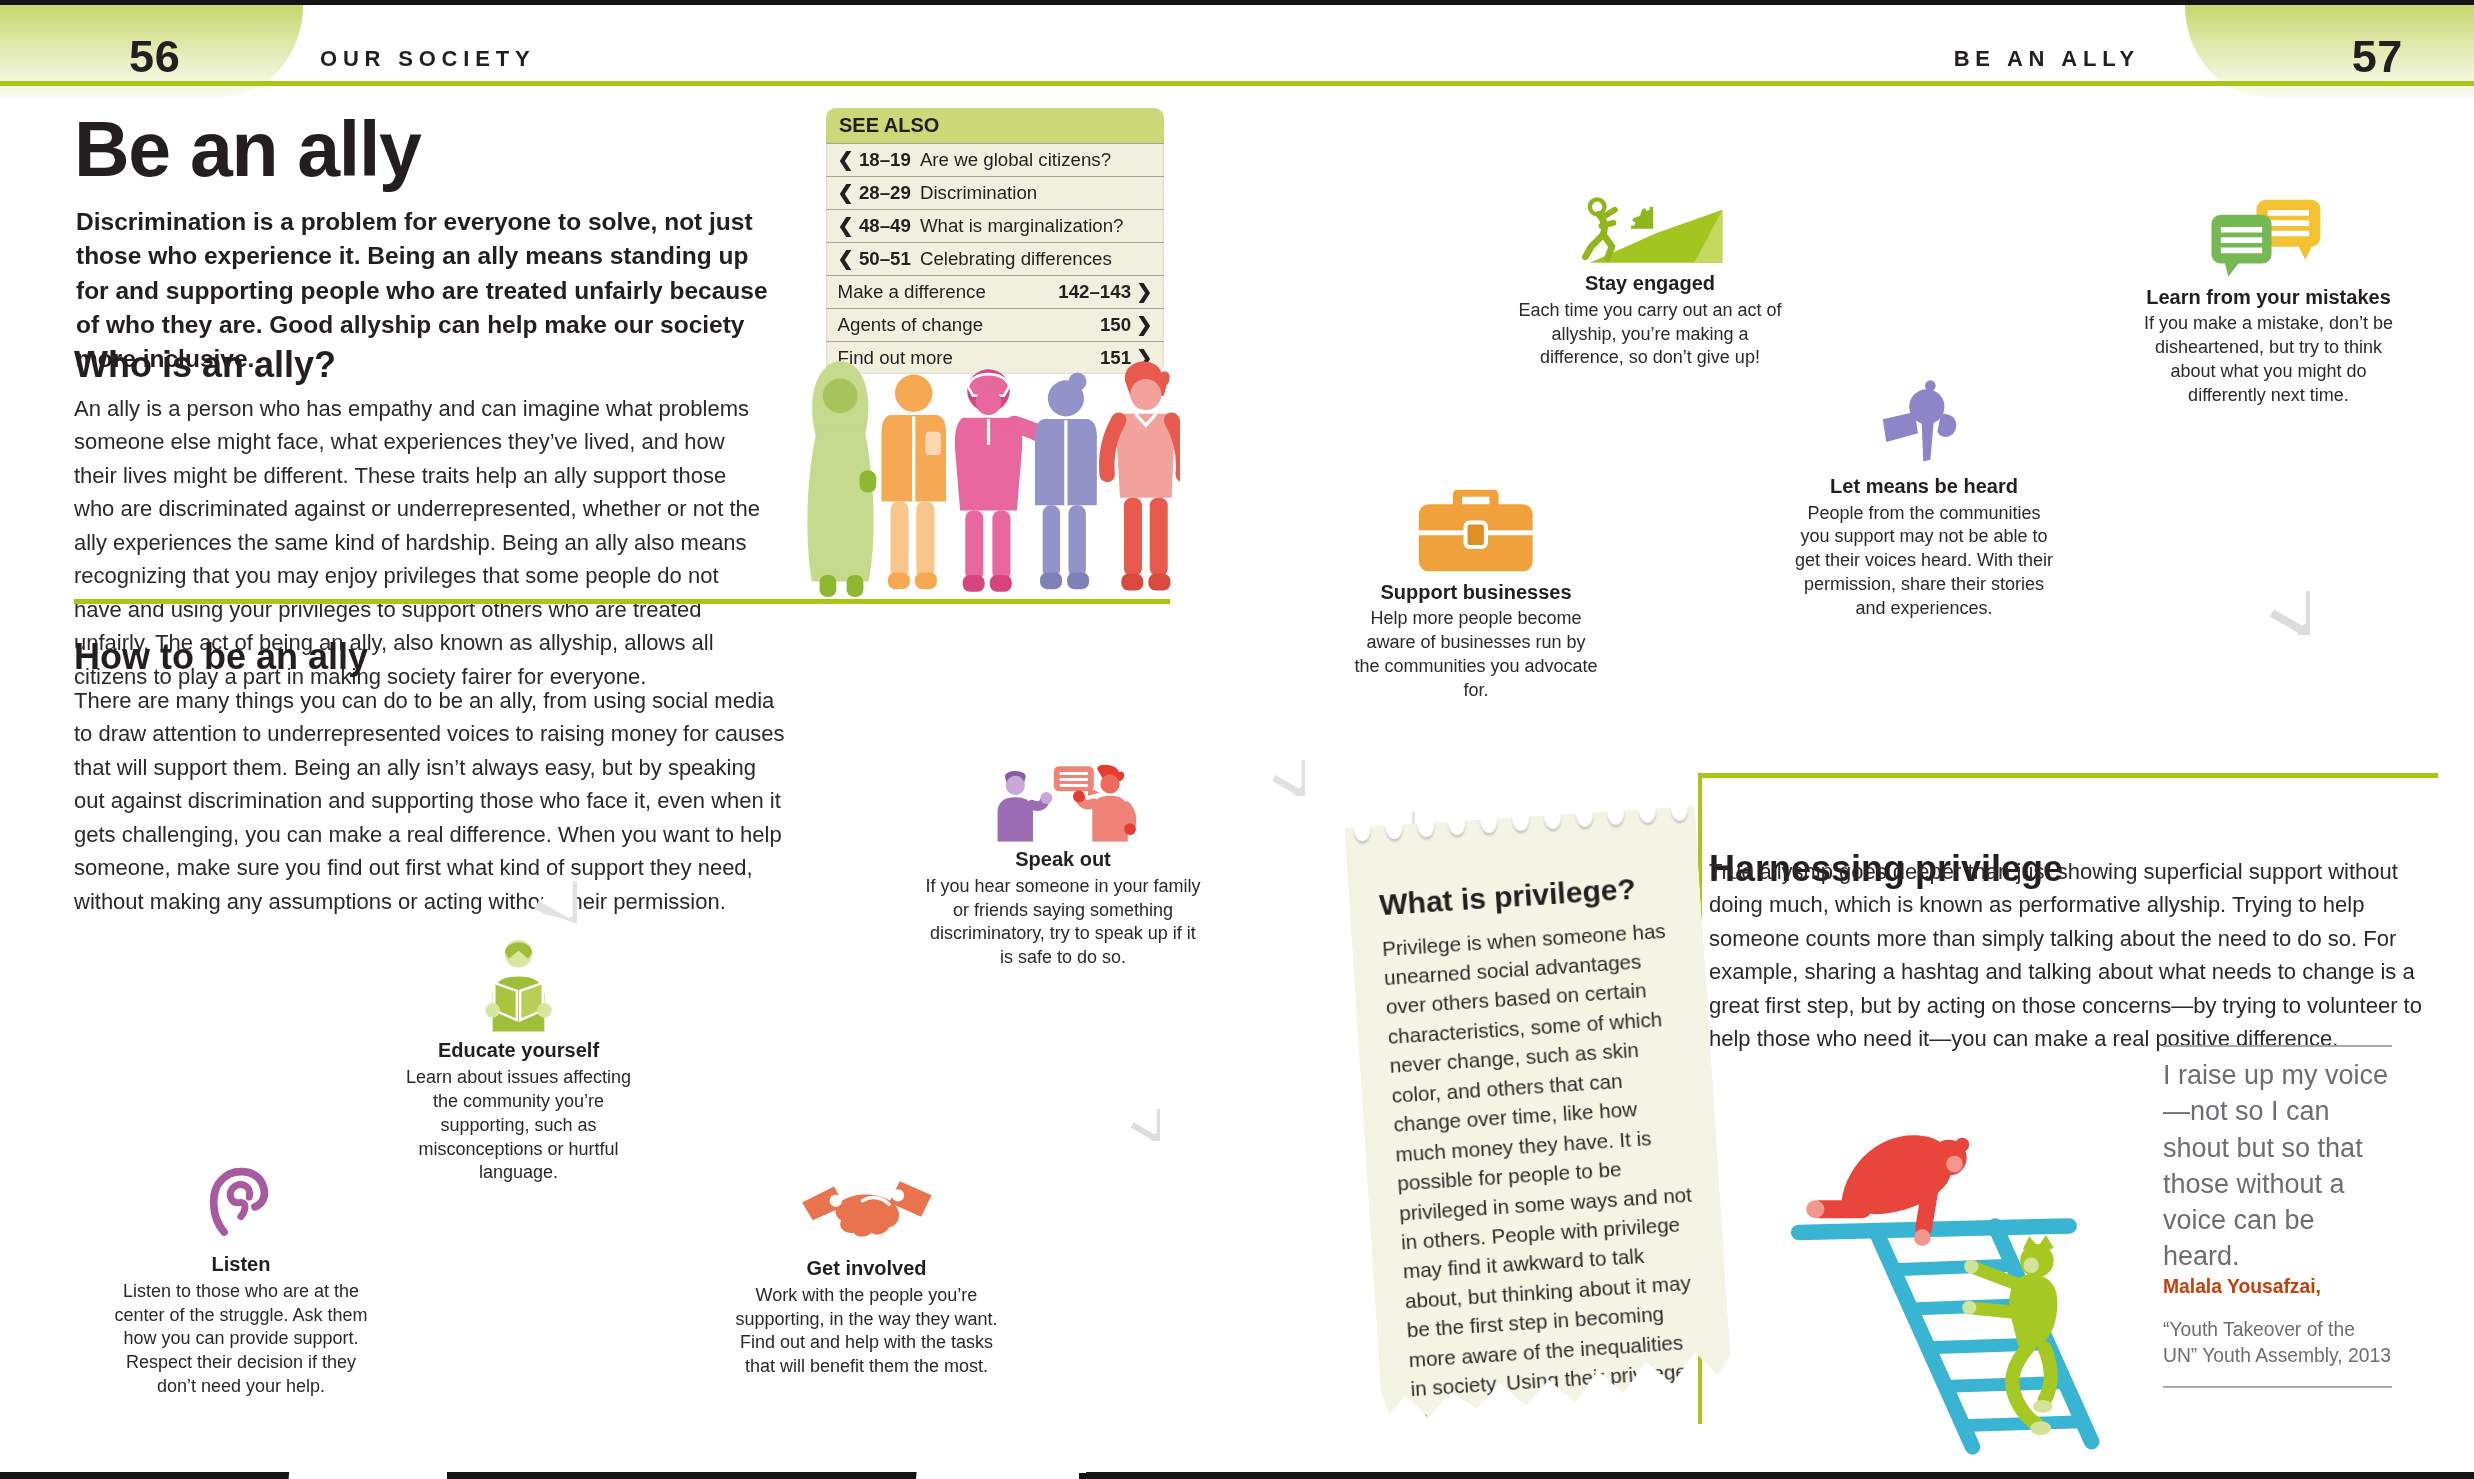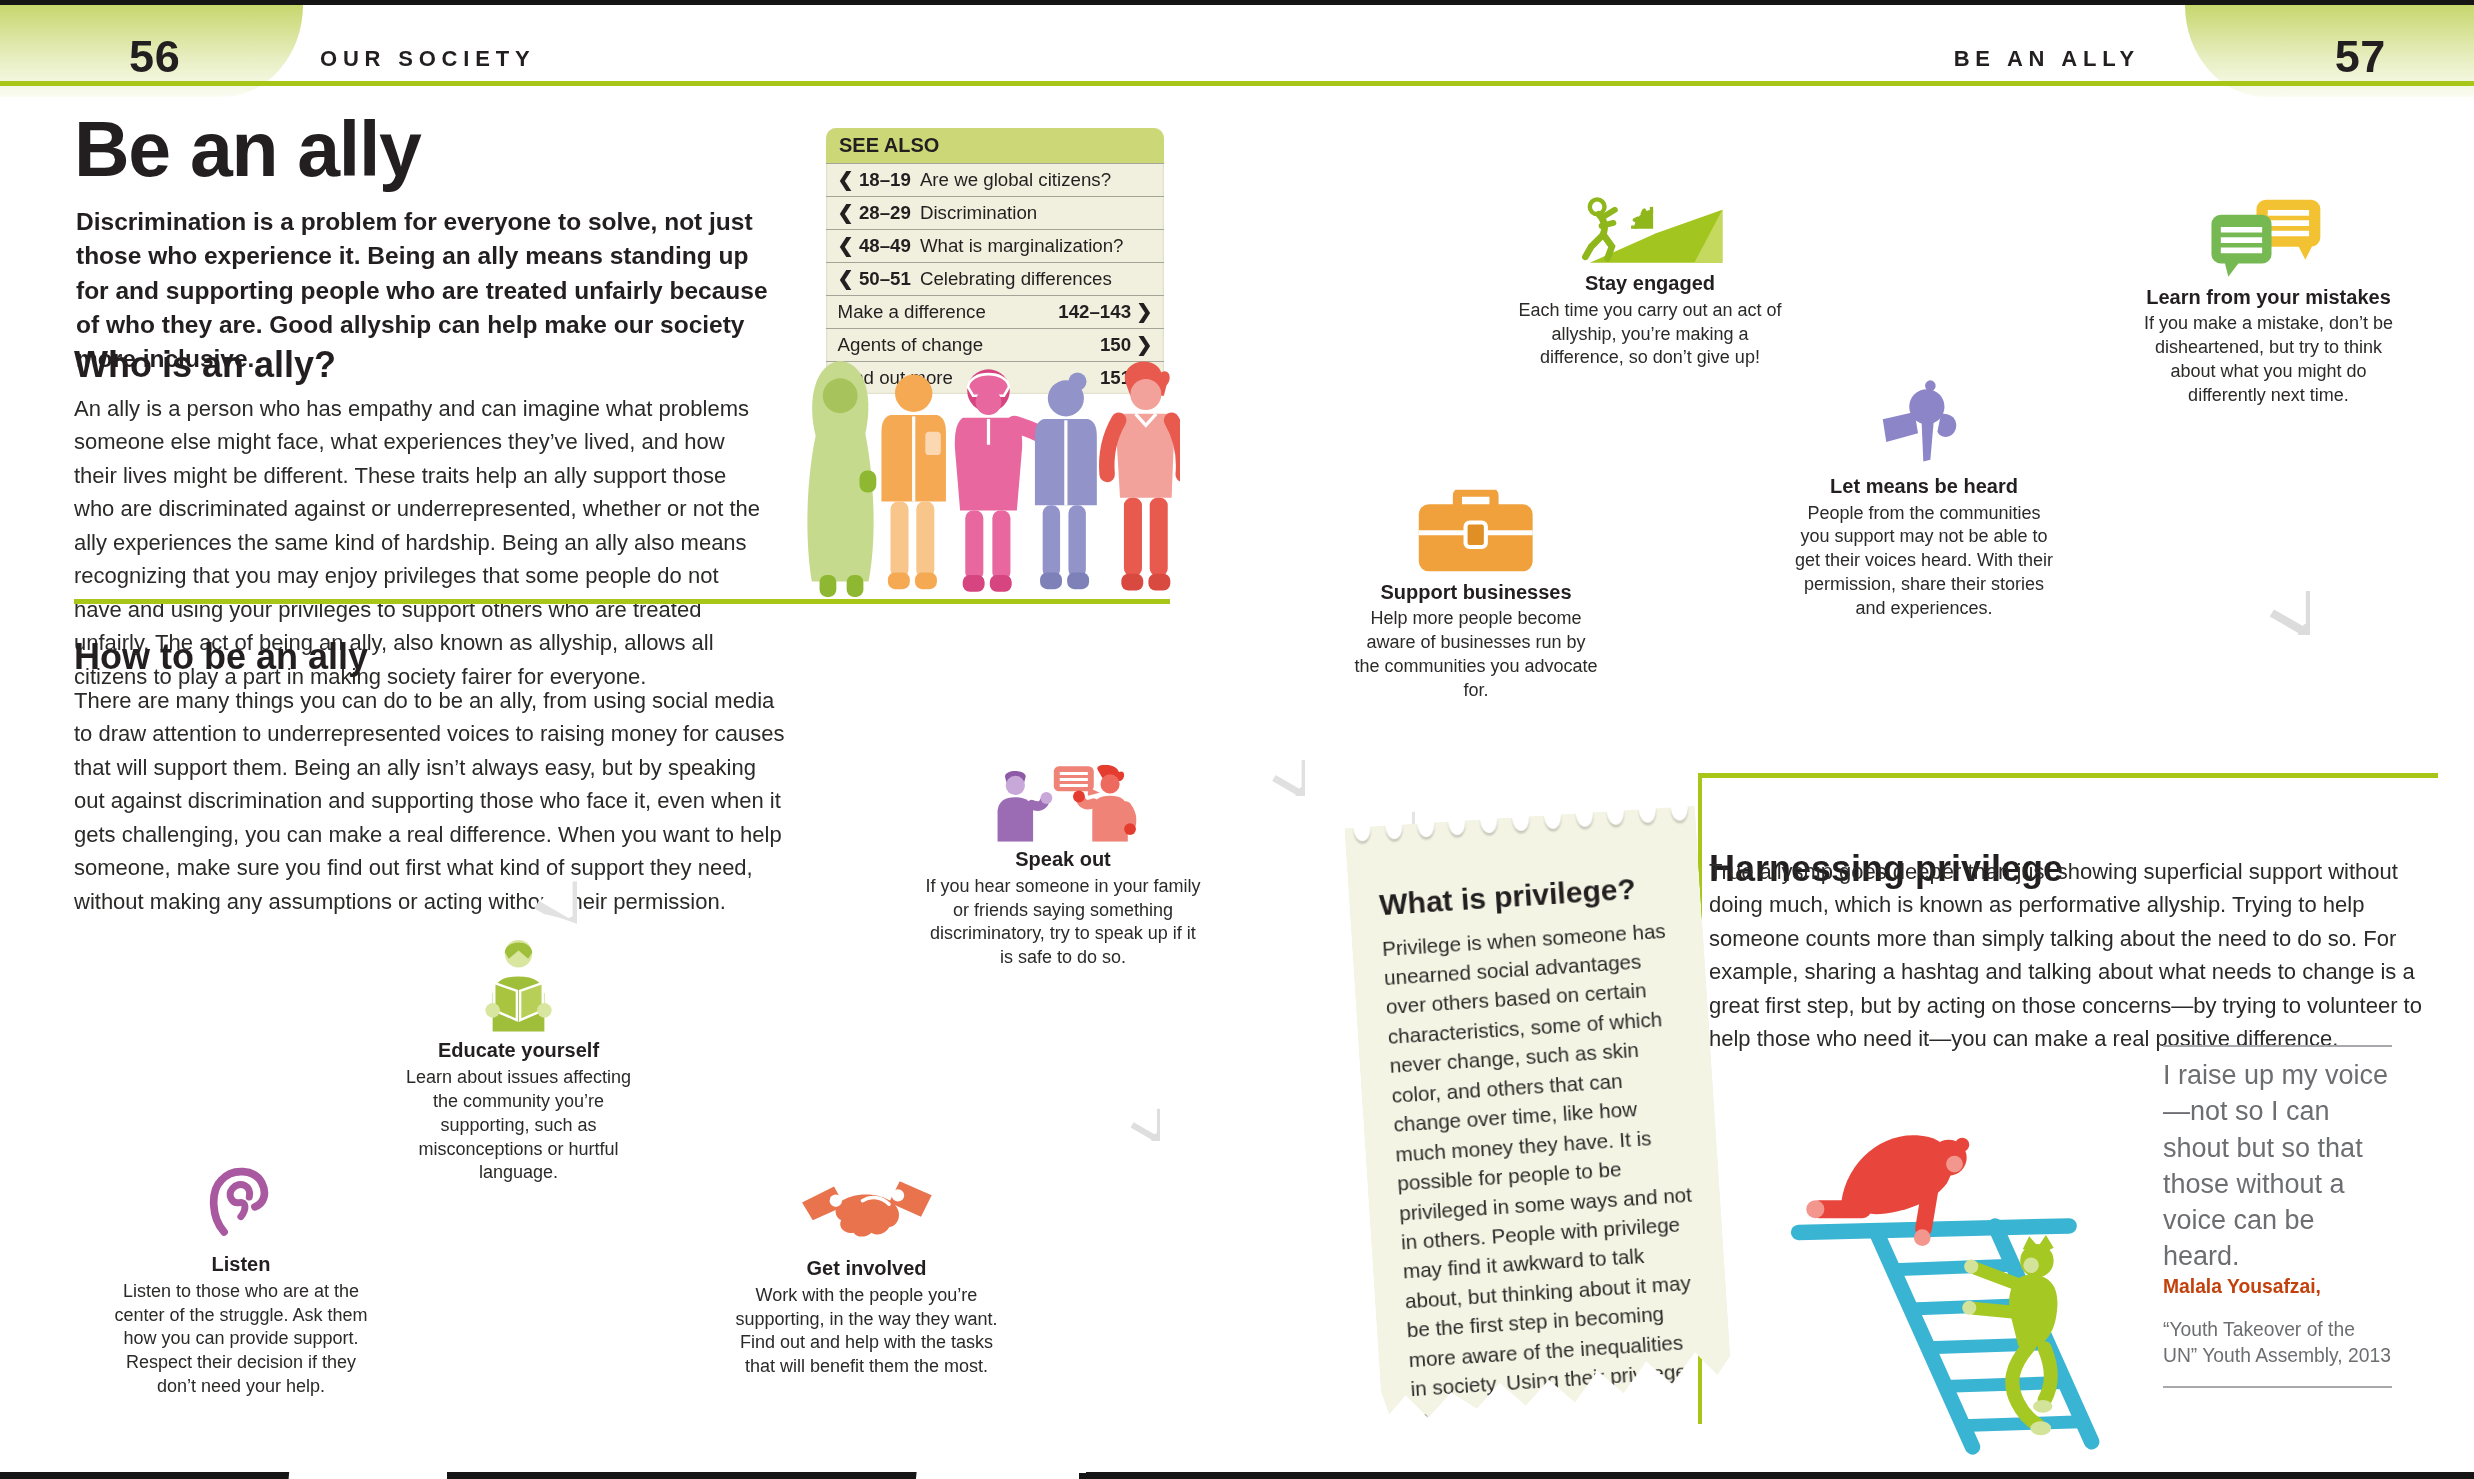--- a/index.html
+++ b/index.html
@@ -13,21 +13,21 @@
   .corner.right{right:0;width:290px;background:linear-gradient(180deg,#c7d76d 0%,#e6edbd 55%,#fbfcf3 100%);border-bottom-left-radius:97px 110px;}
   .pagenum{position:absolute;top:31px;font-size:45px;font-weight:bold;letter-spacing:0.6px;}
   .runhead{position:absolute;top:46px;font-size:22px;font-weight:bold;letter-spacing:5.8px;}
   .greenrule{position:absolute;background:#a8c617;}
   
   .title{font-size:77px;font-weight:bold;letter-spacing:-1.3px;line-height:1;}
   .intro{font-size:24.5px;font-weight:bold;line-height:1.4;}
   .h-section{font-size:36px;font-weight:bold;line-height:1;}
   .body-text{font-size:22px;line-height:1.52;color:#2b2a29;}
   
-  .seealso{position:absolute;left:826px;top:108px;width:338px;background:#f1efdd;border-radius:10.3px;overflow:hidden;box-shadow:0 0 0 1.3px #e3e2cd inset;margin-top:20px;}
+  .seealso{position:absolute;left:826px;top:108px;width:338px;background:#f1efdd;border-radius:10.3px;overflow:hidden;box-shadow:0 0 0 1.3px #e3e2cd inset;}
   .seealso .hd{background:#ccd878;font-weight:bold;font-size:20px;padding:6.4px 13px 5.2px;}
   .seealso .row{display:flex;align-items:center;font-size:18.7px;padding:4.5px 11.6px;border-top:1.3px solid #a5a499;}
   .seealso .row:first-of-type{border-top:none;}
   .seealso .chev{font-weight:bold;font-size:19.3px;}
   .seealso .pgs{font-weight:bold;white-space:nowrap;}
   .seealso .back .chev{margin-right:5.2px;}
   .seealso .back .lbl{margin-left:9px;}
   .seealso .fwd .lbl{flex:1;}
   .seealso .fwd .chev{margin-left:5.2px;}
   
@@ -135,21 +135,21 @@
   </svg>
 
   <div class="bar" style="top:0;height:5.2px;"></div>
   <div class="bar" style="top:1472px;height:7.7px;"></div>
 
   <div class="corner left"></div>
   <div class="corner right"></div>
   <div class="pagenum" style="left:129px;">56</div>
   <div class="runhead" style="left:320px;">OUR SOCIETY</div>
   <div class="runhead" style="right:335px;">BE AN ALLY</div>
-  <div class="pagenum" style="right:89px;">57</div>
+  <div class="pagenum" style="right:72px;">57</div>
   <div class="greenrule" style="left:0;top:81px;width:2475px;height:4.5px;"></div>
 
   <div class="abs title" style="left:74px;top:111px;">Be an ally</div>
   <div class="abs intro" style="left:76px;top:205px;width:696px;">Discrimination is a problem for everyone to solve, not just those who experience it. Being an ally means standing up for and supporting people who are treated unfairly because of who they are. Good allyship can help make our society more inclusive.</div>
 
   <div class="seealso">
     <div class="hd">SEE ALSO</div>
     <div class="row back">
         <span class="chev">❮</span>
         <span class="pgs">18–19</span>

